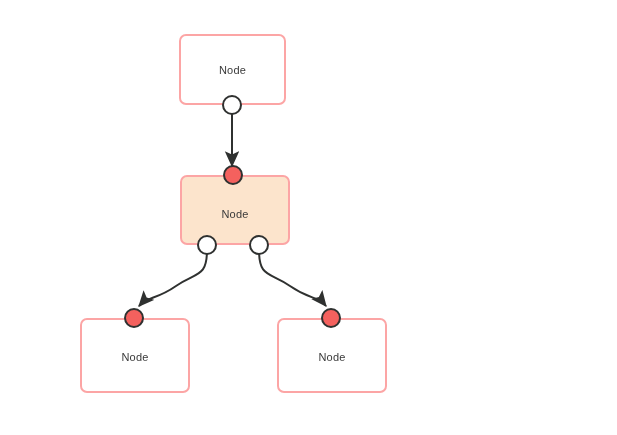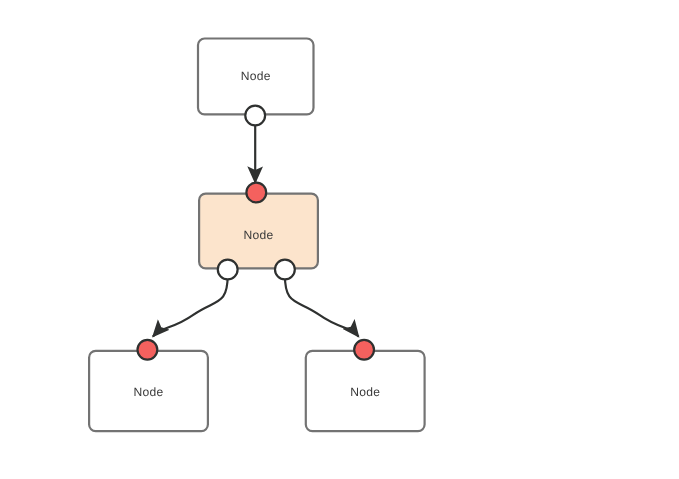--- a/index.html
+++ b/index.html
@@ -20,21 +20,21 @@
   #edge-layer {
     position: absolute;
     left: 0;
     top: 0;
     width: 617px;
     height: 435px;
   }
   .node {
     position: absolute;
     box-sizing: border-box;
-    border: 2px solid #737373;
+    border: 2px solid #fca5a5;
     border-radius: 7px;
     background: #ffffff;
     z-index: 2;
   }
   .node.selected {
     background: #fce4cc;
   }
   .node-label {
     position: absolute;
     left: 0;

